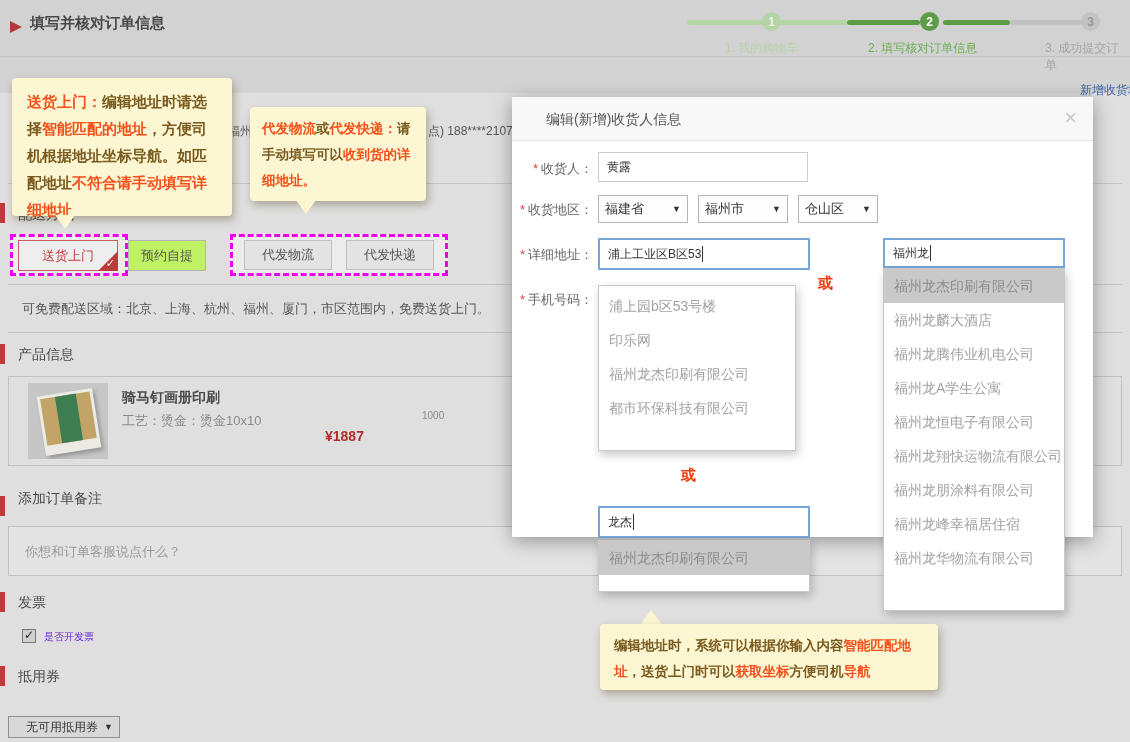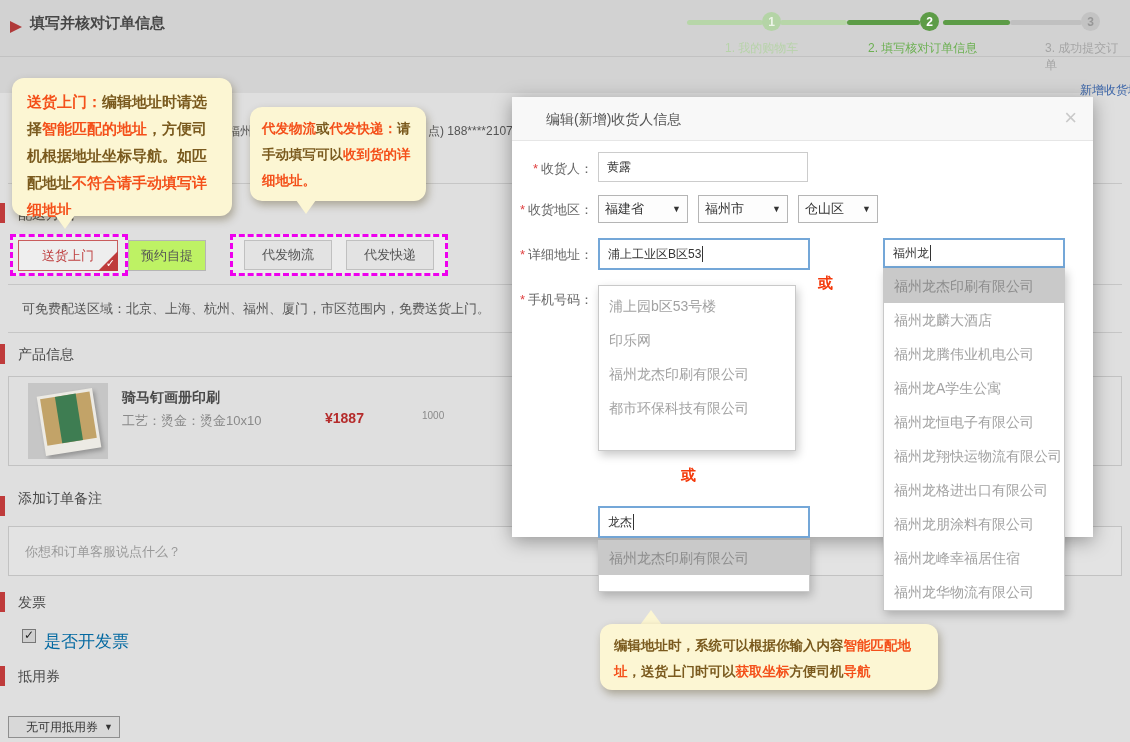--- a/index.html
+++ b/index.html
@@ -30,21 +30,21 @@
   .card{border:1px solid #c2c2c2}
   .ph-img{background:#c6c6c6;overflow:hidden}
   .book{position:absolute;left:13px;top:9px;width:56px;height:60px;background:#eceae4;transform:rotate(-9deg);box-shadow:2px 3px 4px rgba(0,0,0,.25)}
   .book .cover{position:absolute;left:3px;top:3px;right:3px;bottom:10px;background:#c2a368}
   .book .stripe{position:absolute;left:18px;top:3px;width:21px;bottom:10px;background:#3e7d52}
   .cb{width:14px;height:14px;border:1px solid #777;background:#cfcfcf;position:relative}
   .cb:after{content:"✓";position:absolute;left:1px;top:-2px;font-size:12px;color:#222;font-weight:bold}
   .pselect{border:1px solid #8f8f8f;background:#d8d8d8;font-size:12px;color:#333;display:flex;align-items:center;justify-content:flex-end;padding:0 6px}
   .pselect:after{content:"▼";font-size:9px;color:#333;margin-left:6px}
   
-  .tooltip{background:#fcf6d3;border-radius:12px;box-shadow:2px 4px 9px rgba(70,55,10,.35);color:#7a5a1e;font-weight:bold;z-index:30}
+  .tooltip{background:#fcf6d3;border-radius:4px;box-shadow:2px 4px 9px rgba(70,55,10,.35);color:#7a5a1e;font-weight:bold;z-index:30}
   .tooltip .hl{color:#f4501a}
   .tip-arr-down{width:0;height:0;border-left:10px solid transparent;border-right:10px solid transparent;border-top:14px solid #fcf6d3;z-index:30}
   .tip-arr-up{width:0;height:0;border-left:11px solid transparent;border-right:11px solid transparent;border-bottom:15px solid #fcf6d3;z-index:30}
   
   .modal{left:512px;top:97px;width:581px;height:440px;background:#fff;box-shadow:0 4px 18px rgba(0,0,0,.35);z-index:20}
   .m-head{left:0;top:0;right:0;height:44px;background:#f8f8f8;border-bottom:1px solid #e6e6e6}
   .m-title{left:34px;top:14px;font-size:14px;color:#555}
   .m-close{right:16px;top:8px;font-size:22px;color:#c9c9c9;cursor:pointer}
   .m-label{width:92px;font-size:13px;color:#666;text-align:right;white-space:nowrap}
   .req{color:#e04343;margin-right:3px}
@@ -113,33 +113,33 @@
   <div class="abs sec-title" style="left:18px;top:346px">产品信息</div>
   <div class="abs card" style="left:8px;top:376px;width:1114px;height:90px"></div>
   <div class="abs ph-img" style="left:28px;top:383px;width:80px;height:76px">
     <div class="book">
       <div class="cover"></div>
       <div class="stripe"></div>
     </div>
   </div>
   <div class="abs" style="left:122px;top:389px;font-size:14px;font-weight:bold;color:#4a4a4a">骑马钉画册印刷</div>
   <div class="abs" style="left:122px;top:412px;font-size:13px;color:#8a8a8a">工艺：烫金：烫金10x10</div>
-  <div class="abs" style="left:325px;top:410px;font-size:14px;font-weight:bold;color:#b52b2b">¥1887</div>
+  <div class="abs" style="left:325px;top:428px;font-size:14px;font-weight:bold;color:#b52b2b">¥1887</div>
   <div class="abs" style="left:422px;top:410px;font-size:10px;color:#8a8a8a">1000</div>
 
   <div class="abs sec-bar" style="left:0;top:496px"></div>
   <div class="abs sec-title" style="left:18px;top:490px">添加订单备注</div>
   <div class="abs card" style="left:8px;top:526px;width:1114px;height:50px;background:#e3e3e3">
     <div style="padding:16px 0 0 16px;font-size:13px;color:#999">你想和订单客服说点什么？</div>
   </div>
 
   <div class="abs sec-bar" style="left:0;top:592px"></div>
   <div class="abs sec-title" style="left:18px;top:594px">发票</div>
   <div class="abs cb" style="left:22px;top:629px"></div>
-  <div class="abs" style="left:44px;top:630px;font-size:17px;color:#0369a1">是否开发票</div>
+  <div class="abs" style="left:44px;top:630px;font-size:10px;color:#6d28d9">是否开发票</div>
 
   <div class="abs sec-bar" style="left:0;top:666px"></div>
   <div class="abs sec-title" style="left:18px;top:668px">抵用券</div>
   <div class="abs pselect" style="left:8px;top:716px;width:112px;height:22px">
     <span>无可用抵用券</span>
   </div>
 
   <div class="abs tooltip" style="left:12px;top:78px;width:220px;height:138px;padding:10px 15px;font-size:15px;line-height:27px"><span class="hl">送货上门：</span><span>编辑地址时请选择</span><span class="hl">智能匹配的地址</span><span>，方便司机根据地址坐标导航。如匹配地址</span><span class="hl">不符合请手动填写详细地址</span></div>
   <div class="abs tip-arr-down" style="left:55px;top:215px"></div>
 
@@ -188,21 +188,20 @@
       <span>福州龙</span>
         <span class="caret"></span>
     </div>
     <div class="abs sugg-panel" style="left:371px;top:171px;width:182px;height:343px">
       <div class="sugg sel">福州龙杰印刷有限公司</div>
       <div class="sugg">福州龙麟大酒店</div>
       <div class="sugg">福州龙腾伟业机电公司</div>
       <div class="sugg">福州龙A学生公寓</div>
       <div class="sugg">福州龙恒电子有限公司</div>
       <div class="sugg">福州龙翔快运物流有限公司</div>
-      <div class="sugg">福州龙格进出口有限公司</div>
       <div class="sugg">福州龙朋涂料有限公司</div>
       <div class="sugg">福州龙峰幸福居住宿</div>
       <div class="sugg">福州龙华物流有限公司</div>
     </div>
 
     <div class="abs or" style="left:169px;top:369px">或</div>
 
     <div class="abs m-input focus" style="left:86px;top:409px;width:212px;height:32px">
       <span>龙杰</span>
         <span class="caret"></span>

